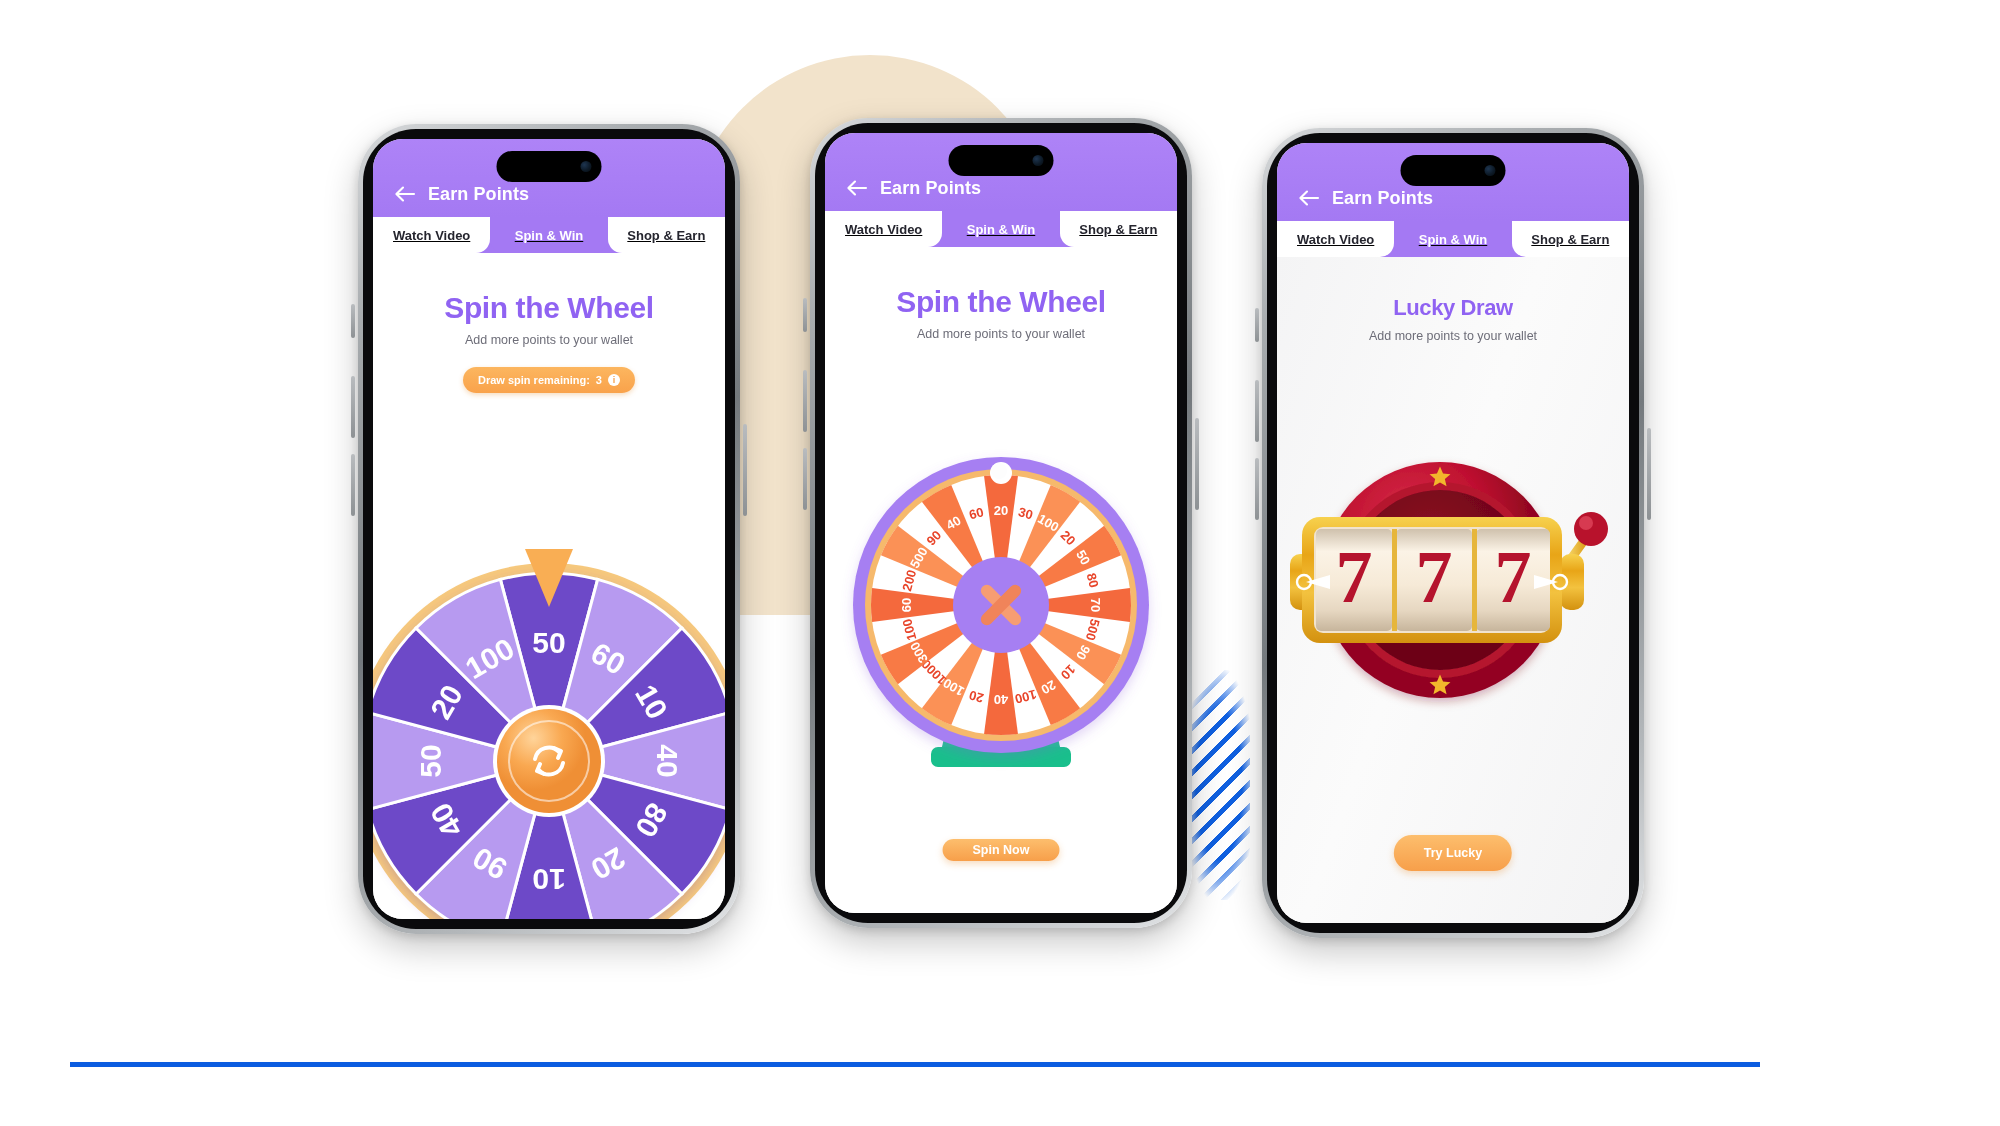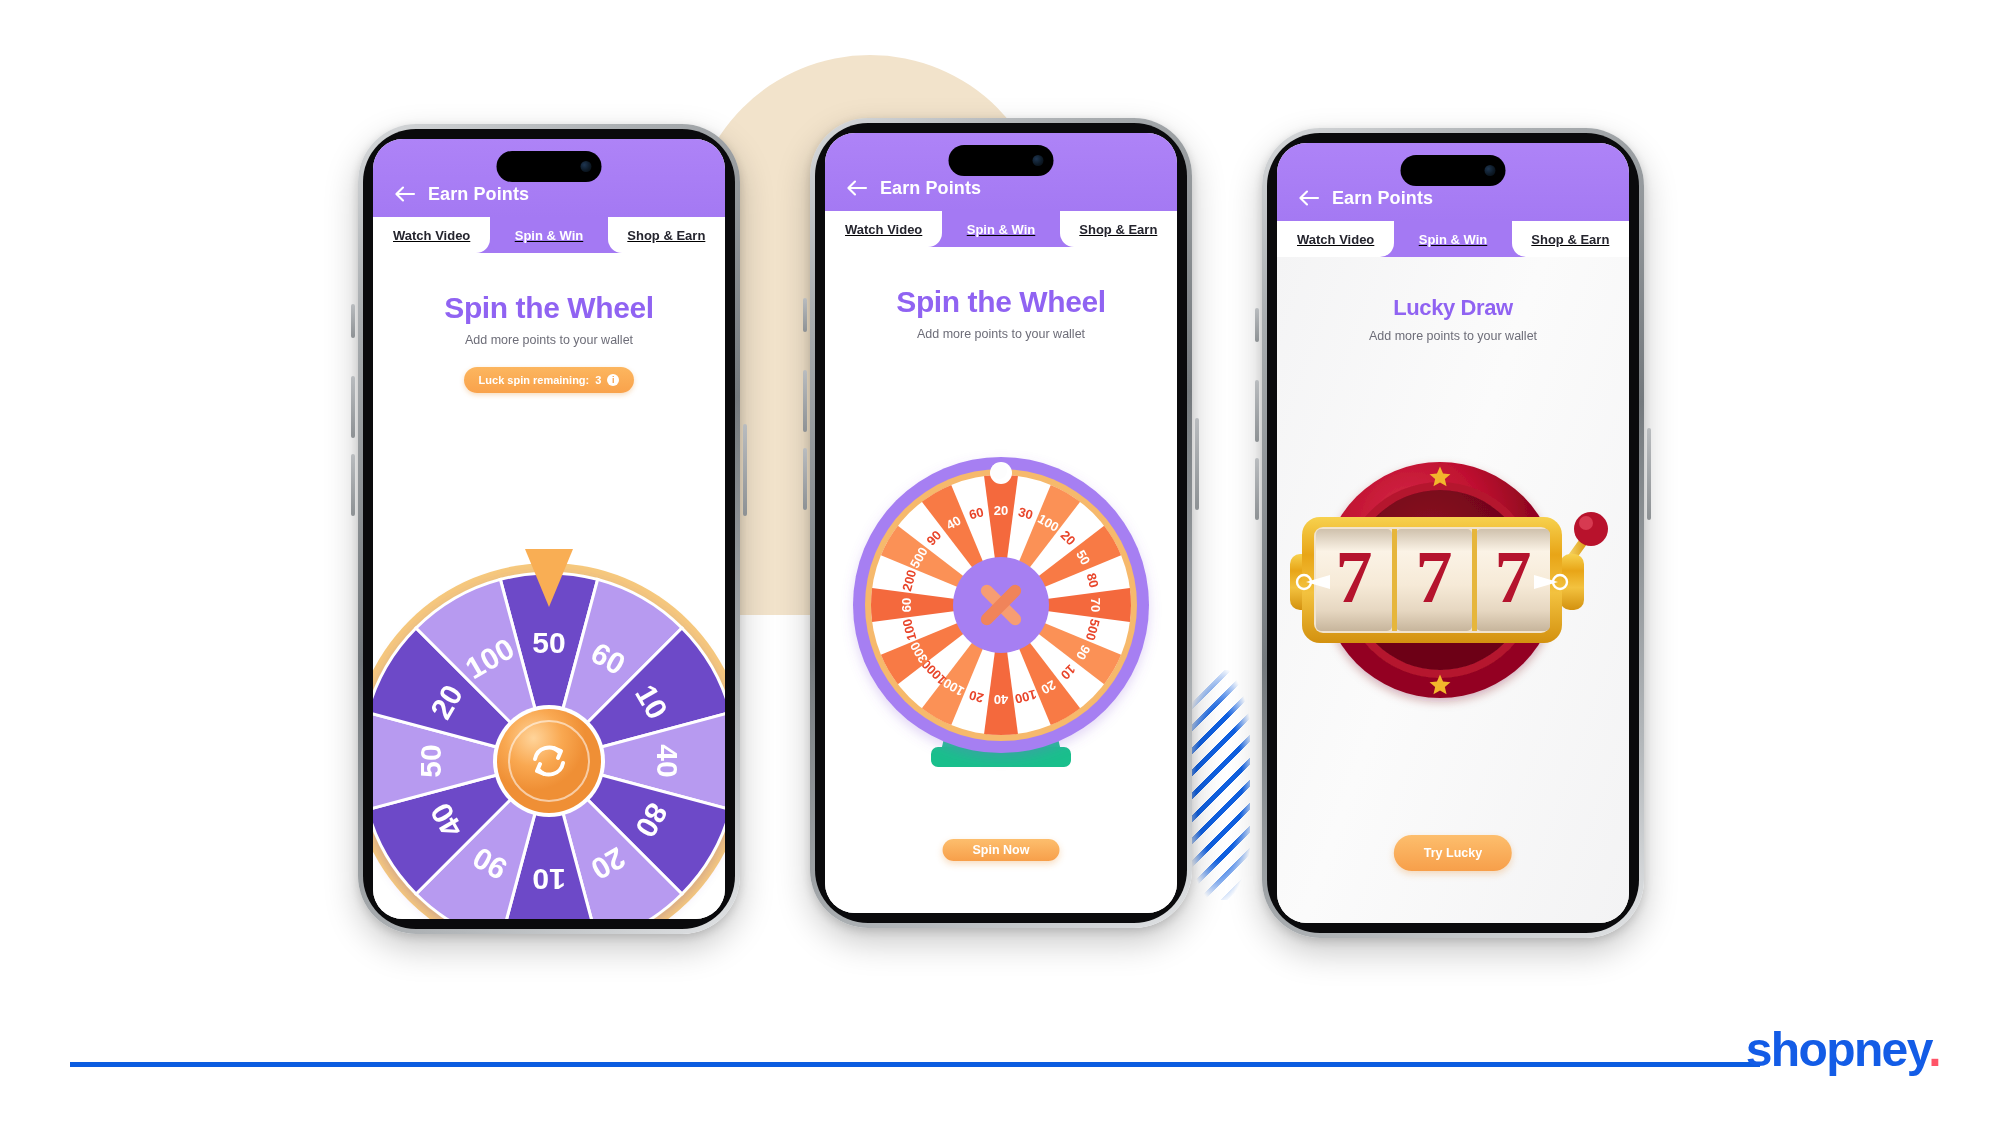--- a/index.html
+++ b/index.html
@@ -247,21 +247,21 @@
           <div class="tab inactive right">
             <span>Shop &amp; Earn</span>
           </div>
         </div>
 
         <div class="content">
           <div class="big-title" style="font-size:30px; margin-top:38px;">Spin the Wheel</div>
           <div class="sub-title" style="font-size:12.5px; margin-top:8px;">Add more points to your wallet</div>
 
           <div class="pill-badge" style="font-size:11px; padding:7px 15px; margin-top:20px;">
-            <span>Luck spin remaining:</span>
+            <span>Draw spin remaining:</span>
             <span>3</span>
             <span class="info-dot">i</span>
           </div>
 
           <div style="position:absolute; left:50%; top:290px; transform:translateX(-50%); width:420px; height:420px;">
             <svg width="420" height="420" viewBox="0 0 420 420">
               <defs>
                 <radialGradient id="p1knob" cx="35%" cy="28%">
                   <stop offset="0%" stop-color="#ffd49a"></stop>
                   <stop offset="55%" stop-color="#f9a851"></stop>
@@ -554,17 +554,14 @@
             </svg>
           </div>
 
           <button class="cta-button" style="position:absolute; left:50%; bottom:52px; transform:translateX(-50%); font-size:12.5px; padding:11px 30px;">Try Lucky</button>
         </div>
       </div>
     </div>
   </div>
 
   <div class="footer-rule"></div>
-  <div class="brand">
-    <span>shopney</span><span class="dot">.</span>
-  </div>
 
 </div>
 
 </body></html>

